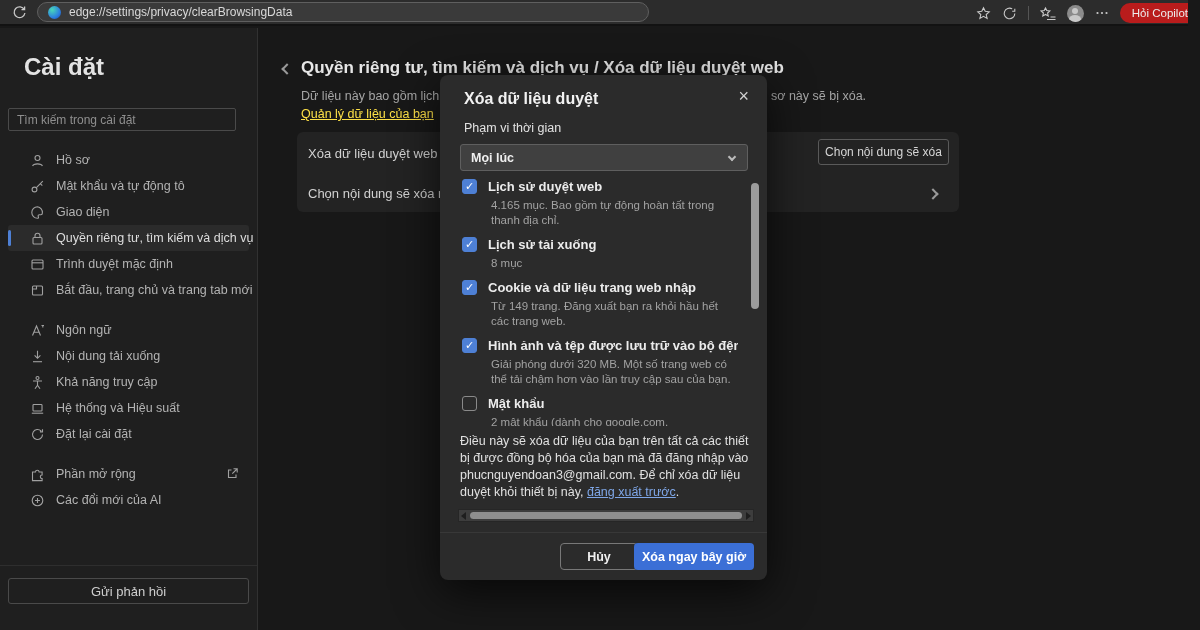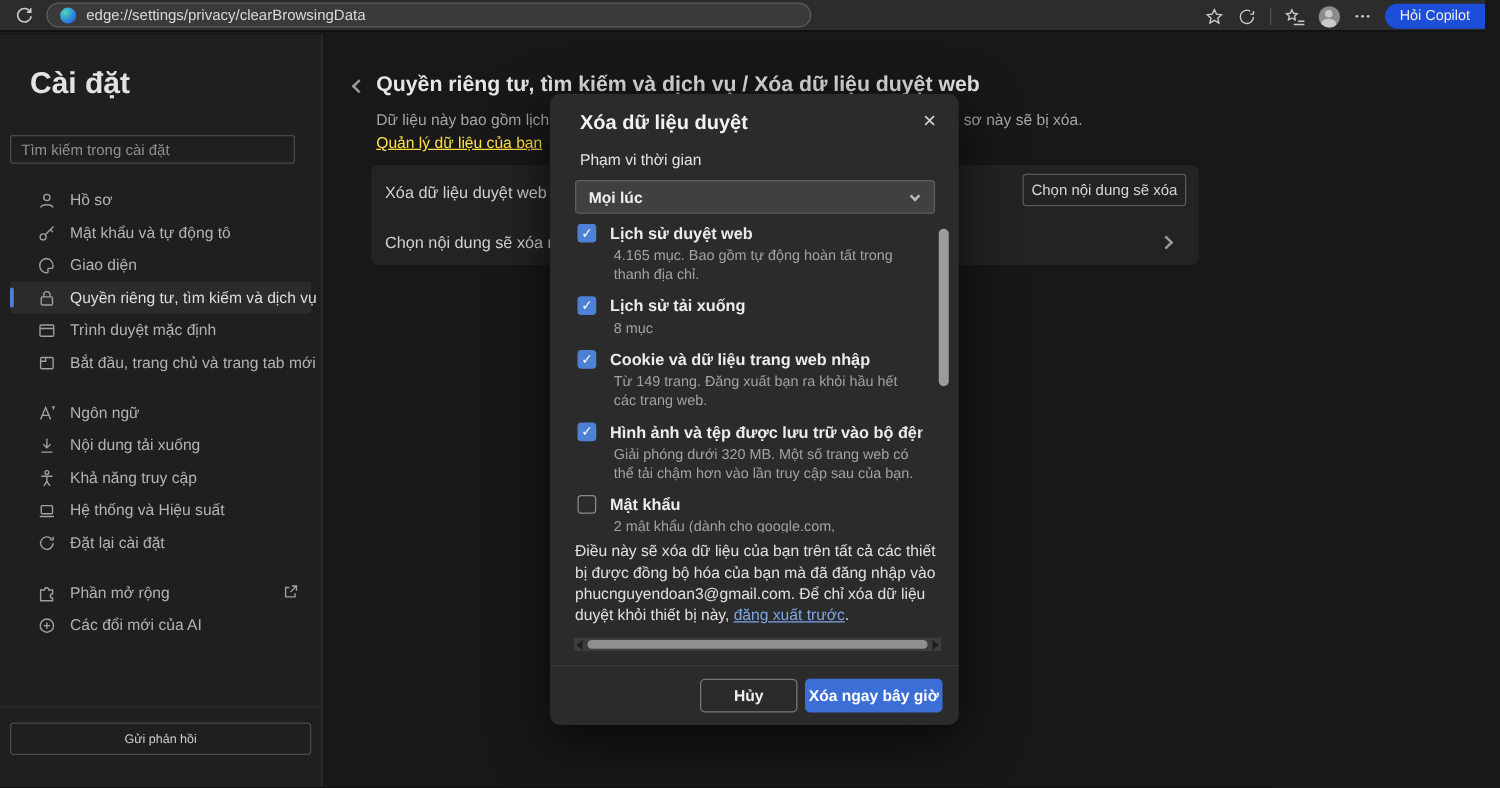--- a/index.html
+++ b/index.html
@@ -14,41 +14,41 @@
   .urlbar { margin-left:10px; width:612px; height:20px; background:#3a3a3a; border:1px solid #5f5f5f;
             border-radius:11px; display:flex; align-items:center; gap:8px; padding:0 10px; }
   .edge-logo { width:13px; height:13px; border-radius:50%;
                background:radial-gradient(circle at 32% 30%, #49d7b8, #2b7de0 62%, #1b4da8); }
   .url-text { color:#d9d9d9; font-size:12px; white-space:nowrap; }
   .toolbar-right { position:absolute; right:0; top:0; height:26px; display:flex; align-items:center; gap:11px; }
   .tb-sep { width:1px; height:14px; background:#555; }
   .avatar { width:17px; height:17px; border-radius:50%; background:#8b8b8b; position:relative; overflow:hidden; }
   .avatar::before { content:""; position:absolute; left:5.5px; top:3px; width:6px; height:6px; border-radius:50%; background:#c9c9c9; }
   .avatar::after  { content:""; position:absolute; left:2.5px; top:10px; width:12px; height:8px; border-radius:50%; background:#c9c9c9; }
-  .copilot-pill { height:20px; background:#1d4ed8; border-radius:10px 0 0 10px; color:#ececec;
-                  font-size:11.5px; display:flex; align-items:center; padding:0 12px 0 12px; white-space:nowrap; }
+  .copilot-pill { height:20px; background:#b91c1c; border-radius:10px 0 0 10px; color:#ececec;
+                  font-size:11.5px; display:flex; align-items:center; padding:0 0 0 12px; white-space:nowrap; }
 
   
   .sidebar { position:absolute; top:28px; left:0; width:258px; bottom:0; background:#1f1f1f; border-right:1px solid #313131; }
   .sb-title { position:absolute; left:24px; top:25px; font-size:24px; font-weight:bold; color:#e3e3e3; }
   .sb-search { position:absolute; left:8px; top:80px; width:228px; height:23px; background:transparent;
                border:1px solid #4a4a4a; border-radius:2px; color:#bbb; font-size:12px; padding:0 8px; outline:none; }
   .sb-search::placeholder { color:#8f8f8f; }
   .sb-nav { position:absolute; top:119px; left:8px; right:8px; }
   .sb-item { position:relative; display:flex; align-items:center; gap:11px; height:26px; padding-left:22px;
              border-radius:3px; color:#b3b3b3; font-size:12.5px; cursor:default; white-space:nowrap; }
   .sb-item svg { flex:0 0 auto; stroke:#a0a0a0; }
   .sb-item.selected { background:#2b2b2b; color:#dedede; }
   .sb-item.selected::before { content:""; position:absolute; left:0; top:5px; width:3px; height:16px;
                               border-radius:2px; background:#4e80d5; }
   .sb-gap { height:14px; }
   .ext-link { position:absolute; right:10px; top:6px; }
   .sb-sep { position:absolute; left:0; right:0; bottom:64px; border-top:1px solid #2e2e2e; }
   .sb-feedback { position:absolute; left:8px; right:8px; bottom:26px; height:26px; border:1px solid #4a4a4a;
-                 border-radius:3px; background:transparent; color:#cfcfcf; font-size:10px; }
+                 border-radius:3px; background:transparent; color:#cfcfcf; font-size:13px; }
 
   
   .main { position:absolute; left:259px; top:28px; right:0; bottom:0; background:#181818; }
   .chev { display:inline-block; width:8px; height:8px; border:solid #9a9a9a; }
   .chev-left  { border-width:0 0 2px 2px; transform:rotate(45deg); }
   .chev-right { border-width:2px 2px 0 0;  transform:rotate(45deg); }
   .chev-down  { border-width:0 2px 2px 0;  transform:rotate(45deg); }
   .back { position:absolute; left:24px; top:37px; }
   .breadcrumb { position:absolute; left:42px; top:30px; font-size:17px; font-weight:bold; color:#e6e6e6; white-space:nowrap; }
   .subtitle { position:absolute; left:42px; top:61px; font-size:12.5px; color:#a5a5a5; white-space:nowrap; }
@@ -84,21 +84,21 @@
   .note a { color:#7fa7e8; text-decoration:underline; }
   .hscroll { position:absolute; left:18px; top:434px; width:296px; height:13px; background:#3d3d3d;
              border:1px solid #262626; display:flex; align-items:center; }
   .harrow { width:0; height:0; border-style:solid; margin:0 2px; }
   .harrow-l { border-width:4px 5px 4px 0; border-color:transparent #1e1e1e transparent transparent; }
   .harrow-r { border-width:4px 0 4px 5px; border-color:transparent transparent transparent #1e1e1e; }
   .hthumb { flex:1; height:7px; background:#8f8f8f; border-radius:4px; margin:0 2px; }
   .dlg-sep { position:absolute; left:0; right:0; bottom:47px; border-top:1px solid #383838; }
   .btn-cancel { position:absolute; right:129px; bottom:10px; width:78px; height:27px; border:1px solid #787878;
                 border-radius:4px; background:transparent; color:#f0f0f0; font-size:12.5px; font-weight:bold; }
-  .btn-primary { position:absolute; right:13px; bottom:10px; width:110px; height:27px; border:none;
+  .btn-primary { position:absolute; right:13px; bottom:10px; width:120px; height:27px; border:none;
                  border-radius:4px; background:#3b6fd6; color:#fff; font-size:12.5px; font-weight:bold; }
 </style>
 </head>
 <body>
 
 <div class="window">
 
   <div class="toolbar">
     <span class="tb-icon reload">
       <svg width="15" height="15" viewBox="0 0 15 15" fill="none" stroke="currentColor" stroke-width="1.3">

